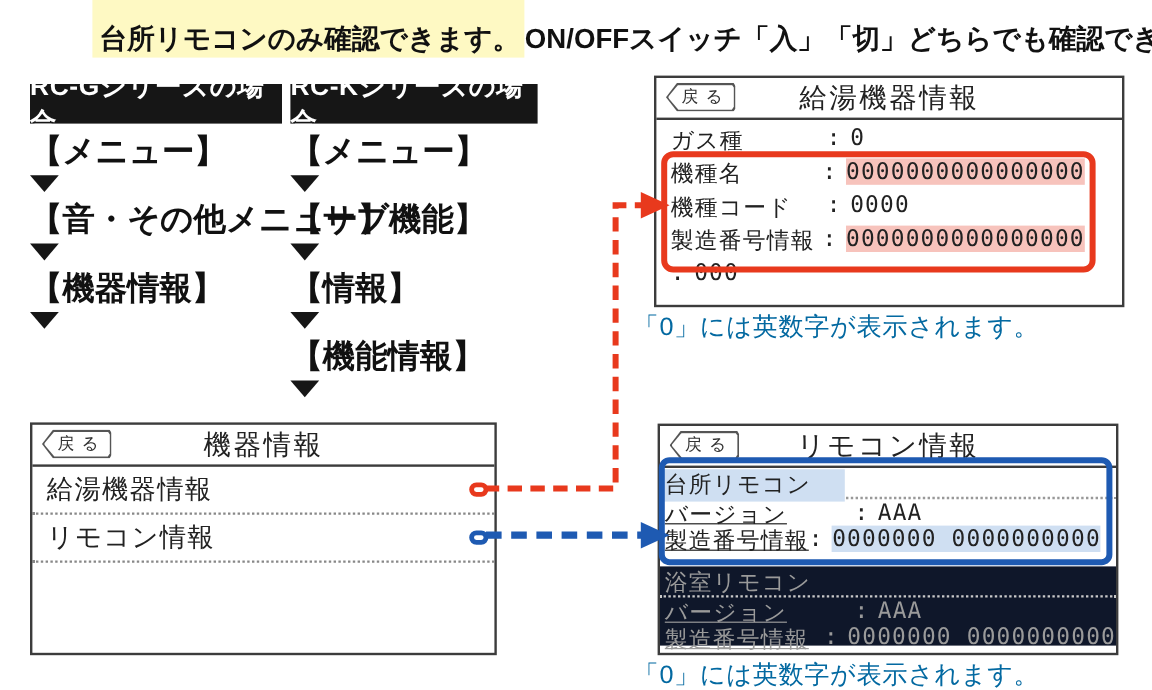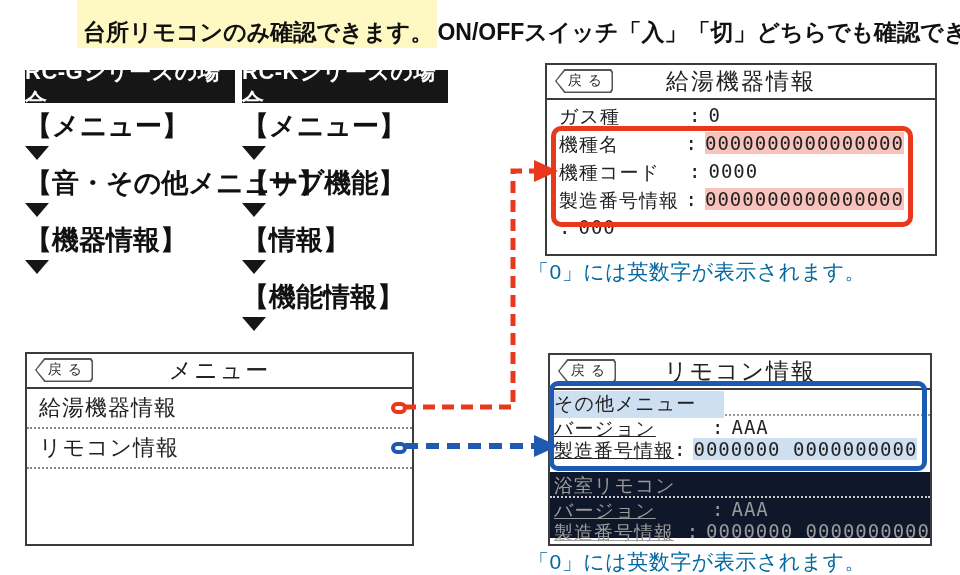--- a/index.html
+++ b/index.html
@@ -144,21 +144,21 @@
   </div>
   <div class="caption cap-1">「0」には英数字が表示されます。</div>
 
   <div class="screen scr-device">
     <div class="scr-head">
       <div class="btn-back">
         <div class="tag-l-outer">
           <div class="tag-l-inner">戻る</div>
         </div>
       </div>
-      <div class="scr-title">メニュー</div>
+      <div class="scr-title">機器情報</div>
     </div>
     <div class="menu-row">
       <span class="lbl">給湯機器情報</span>
       <span class="accent-outline red">
         <span class="btn-next">
           <span class="tag-r-outer">
             <span class="tag-r-inner">次へ</span>
           </span>
         </span>
       </span>
@@ -180,21 +180,21 @@
       <div class="btn-back">
         <div class="tag-l-outer">
           <div class="tag-l-inner">戻る</div>
         </div>
       </div>
       <div class="scr-title">リモコン情報</div>
     </div>
 
     <div class="sec">
       <div class="sec-name-row">
-        <span class="sec-name">その他メニュー</span>
+        <span class="sec-name">台所リモコン</span>
       </div>
       <div class="info-row">
         <span class="lbl">バージョン</span>
         <span class="colon">:</span>
         <span class="val">AAA</span>
       </div>
       <div class="info-row">
         <span class="lbl">製造番号情報</span>
         <span class="colon">:</span>
         <span class="val grow lblue">0000000 0000000000</span>

